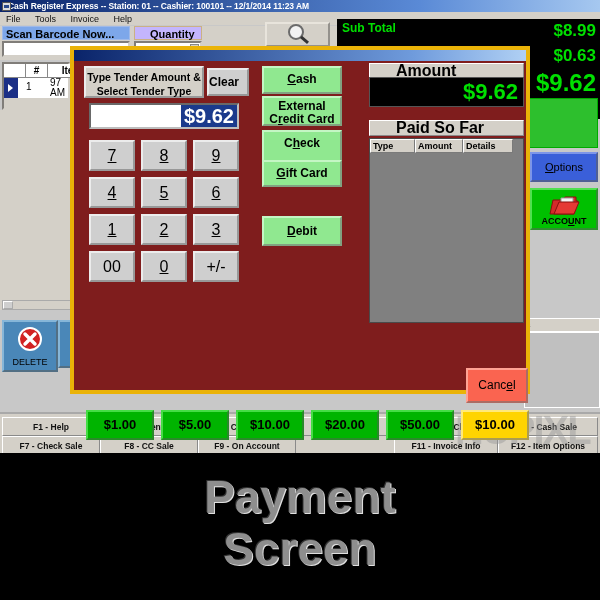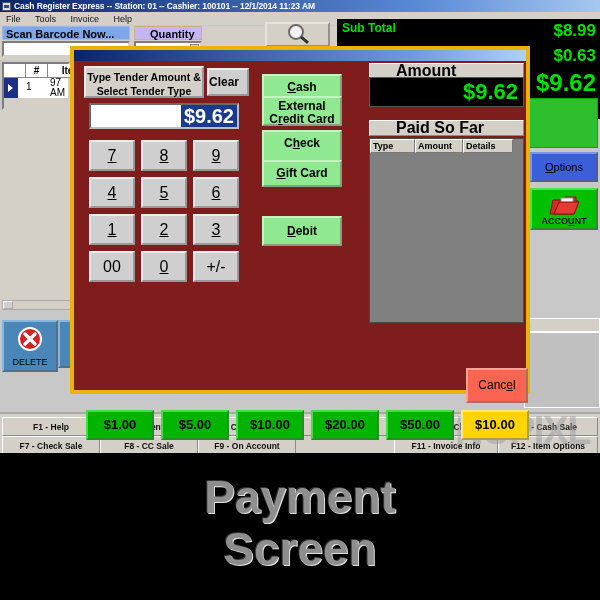--- a/index.html
+++ b/index.html
@@ -6,21 +6,21 @@
   html,body { width:600px; height:600px; background:#000; overflow:hidden; }
   body { font-family:"Liberation Sans", sans-serif; font-size:11px; }
 
   #app { position:absolute; left:0; top:0; width:600px; height:600px; }
 
   
   .pos-window { position:absolute; left:0; top:0; width:600px; height:453px; background:#c8c8c8; }
 
   .titlebar { position:absolute; left:0; top:0; width:600px; height:12px;
     background:linear-gradient(to right,#0a246a,#5a8ad6 70%,#a6c8f0);
-    color:#fff; font-size:8.5px; font-weight:bold; line-height:12px; padding-left:14px;
+    color:#fff; font-size:8.5px; font-weight:bold; line-height:12px; padding-left:8px;
     white-space:nowrap; overflow:hidden; letter-spacing:-0.1px; }
   .titlebar-icon { position:absolute; left:2px; top:2px; width:9px; height:9px;
     background:#dcdcdc; border:1px solid #555; }
   .titlebar-icon:after { content:""; position:absolute; left:1px; top:2px; width:5px; height:3px; background:#2b4a8b; }
 
   .menubar { position:absolute; left:0; top:12px; width:600px; height:13px; background:#d4d0c8;
     font-size:9px; color:#111; }
   .menubar span { display:inline-block; padding:1px 6px 0 6px; line-height:12px; }
 
   
@@ -284,21 +284,21 @@
     <div class="key" style="left:15px;top:127px"><u>4</u></div>
     <div class="key" style="left:67px;top:127px"><u>5</u></div>
     <div class="key" style="left:119px;top:127px"><u>6</u></div>
     <div class="key" style="left:15px;top:164px"><u>1</u></div>
     <div class="key" style="left:67px;top:164px"><u>2</u></div>
     <div class="key" style="left:119px;top:164px"><u>3</u></div>
     <div class="key" style="left:15px;top:201px">00</div>
     <div class="key" style="left:67px;top:201px"><u>0</u></div>
     <div class="key" style="left:119px;top:201px">+/-</div>
 
-    <div class="tbtn" style="top:24px;height:36px;line-height:23px">
+    <div class="tbtn" style="top:16px;height:28px;line-height:23px">
       <span><u>C</u>ash</span>
     </div>
     <div class="tbtn" style="top:46px;height:30px;line-height:13px;padding-top:2px">
       <div>External</div>
       <div>C<u>r</u>edit Card</div>
     </div>
     <div class="tbtn" style="top:80px;height:39px;line-height:23px">
       <span>C<u>h</u>eck</span>
     </div>
     <div class="tbtn" style="top:110px;height:27px;line-height:23px">

